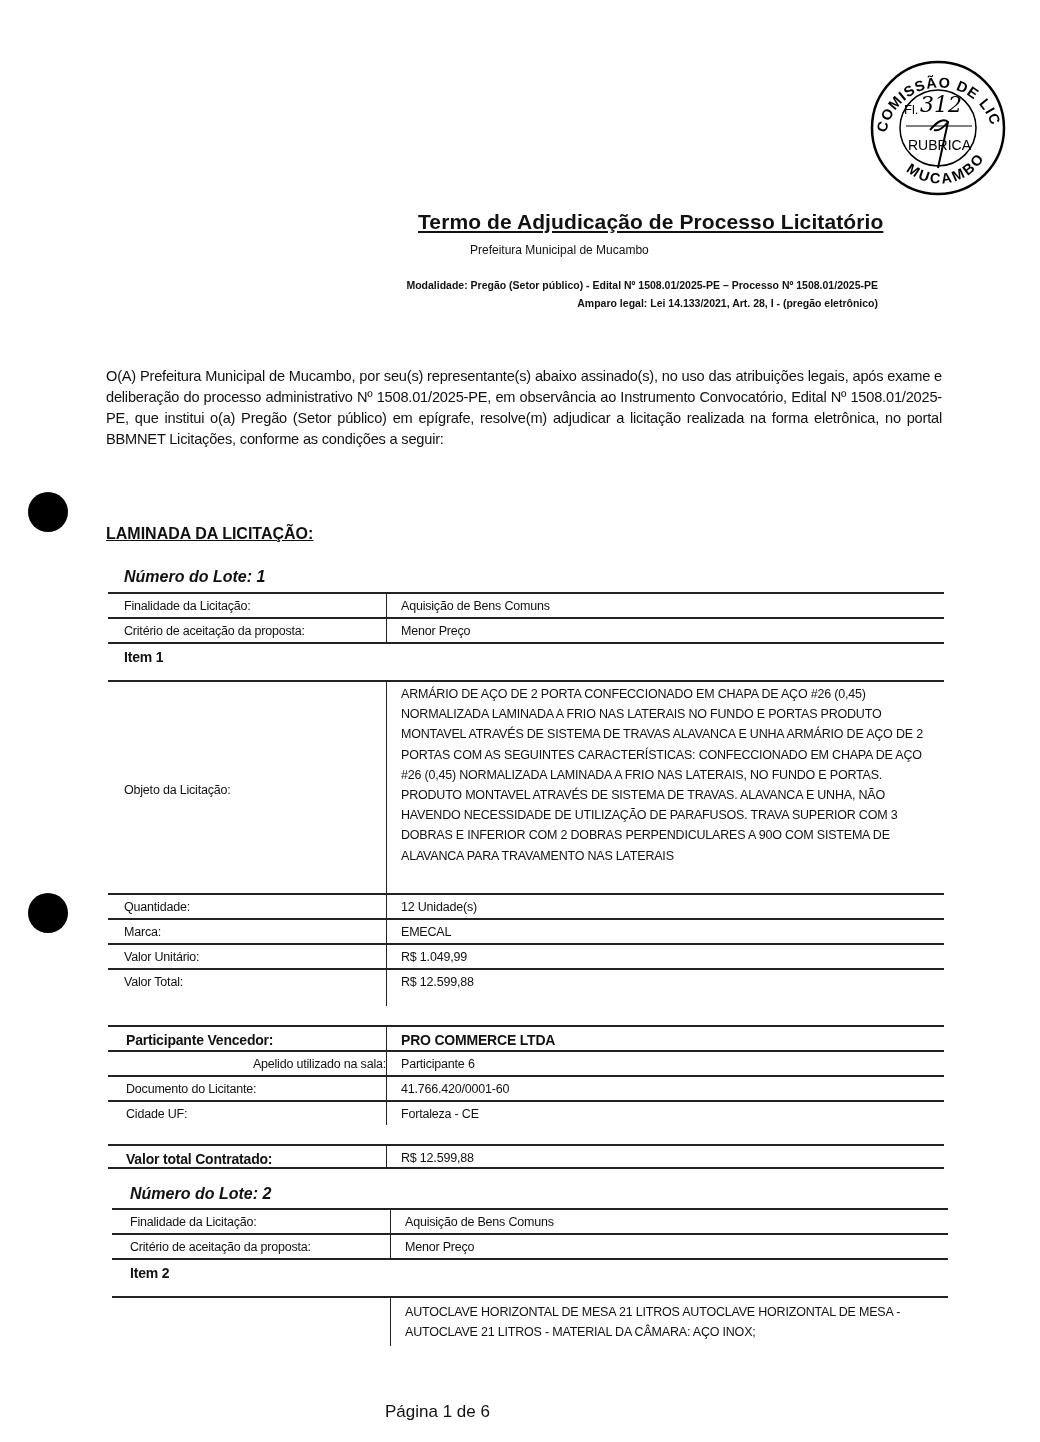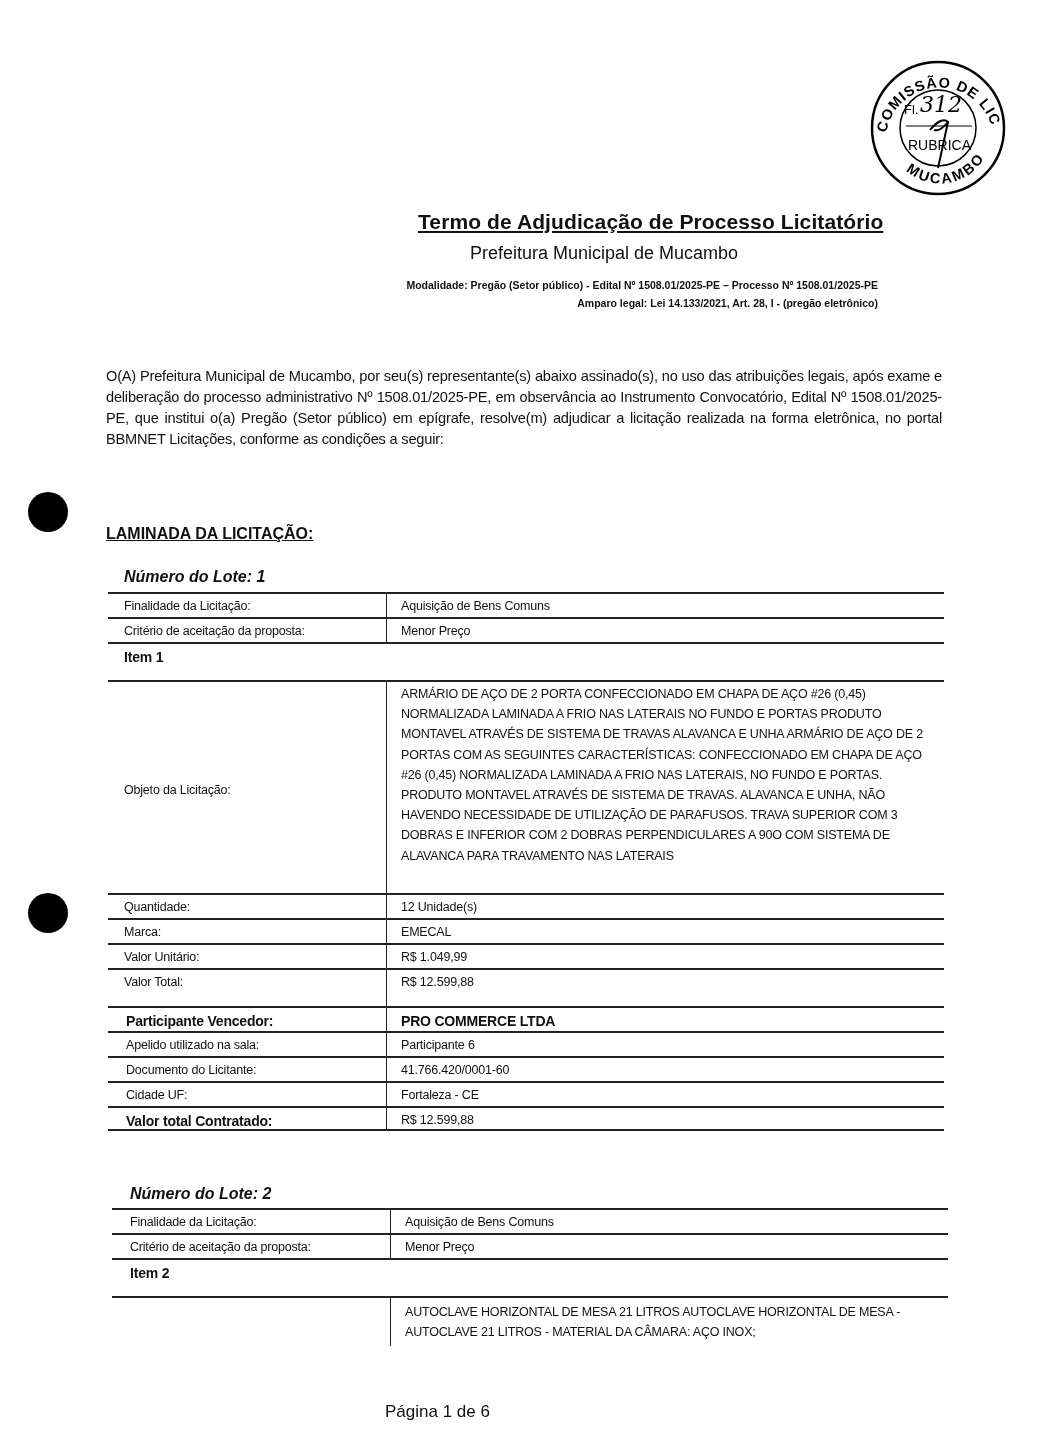--- a/index.html
+++ b/index.html
@@ -8,21 +8,21 @@
 
   .hole { position: absolute; width: 40px; height: 40px; border-radius: 50%; background: #000; }
 
   .stamp { position: absolute; left: 864px; top: 58px; width: 148px; height: 138px; }
 
   .doc-title {
     position: absolute; left: 418px; top: 210px; font-size: 21px; font-weight: bold;
     text-decoration: underline; letter-spacing: 0.1px;
   }
   .doc-subtitle {
-    position: absolute; left: 470px; top: 243px; font-size: 18px; font-weight: normal; text-align: center;
+    position: absolute; left: 470px; top: 243px; font-size: 12px; font-weight: normal; text-align: center;
   }
   .doc-meta {
     position: absolute; left: 342px; top: 276px; width: 536px; font-size: 10.5px;
     font-weight: bold; text-align: right; line-height: 18px;
   }
 
   .intro {
     position: absolute; left: 106px; top: 366px; width: 836px; font-size: 14.6px;
     line-height: 21px; text-align: justify; font-family: "Liberation Sans Narrow", "Liberation Sans", sans-serif;
     letter-spacing: -0.2px;
@@ -37,21 +37,21 @@
     position: absolute; font-size: 16px; font-weight: bold; font-style: italic; text-align: center;
   }
 
   .tbl { position: absolute; left: 108px; width: 836px; }
   .row {
     display: flex; border-top: 2px solid #222; font-size: 12.5px; min-height: 25px;
     letter-spacing: -0.2px;
   }
   .row .k { width: 278px; padding: 5px 0 0 16px; }
   .row .v { flex: 1; border-left: 1.5px solid #222; padding: 5px 0 0 14px; }
-  .row.bold { font-size: 14px; font-weight: bold; }
+  .row.bold { font-size: 14px; font-weight: bold; margin-top: 19px; }
   .row.bottom { border-bottom: 2px solid #222; }
   .row.item { border-left: none; font-size: 14px; font-weight: bold; min-height: 38px; }
   .row.item .k { width: auto; }
   .row.tall .k { display: flex; align-items: center; }
   .row.tall .v { line-height: 20.2px; padding-top: 2px; text-transform: none; }
 
   .page-num {
     position: absolute; left: 0; width: 875px; top: 1402px; text-align: center; font-size: 17px;
   }
 </style>
@@ -123,21 +123,21 @@
   </div>
   <div class="row" style="min-height:38px;">
     <div class="k">Valor Total:</div>
     <div class="v">R$ 12.599,88</div>
   </div>
   <div class="row bold">
     <div class="k" style="padding-left:18px;">Participante Vencedor:</div>
     <div class="v">PRO COMMERCE LTDA</div>
   </div>
   <div class="row">
-    <div class="k" style="padding-left:18px;">Apelido utilizado na sala:</div>
+    <div class="k" style="padding-left:18px;text-align:right;">Apelido utilizado na sala:</div>
     <div class="v">Participante 6</div>
   </div>
   <div class="row">
     <div class="k" style="padding-left:18px;">Documento do Licitante:</div>
     <div class="v">41.766.420/0001-60</div>
   </div>
   <div class="row">
     <div class="k" style="padding-left:18px;">Cidade UF:</div>
     <div class="v">Fortaleza - CE</div>
   </div>

